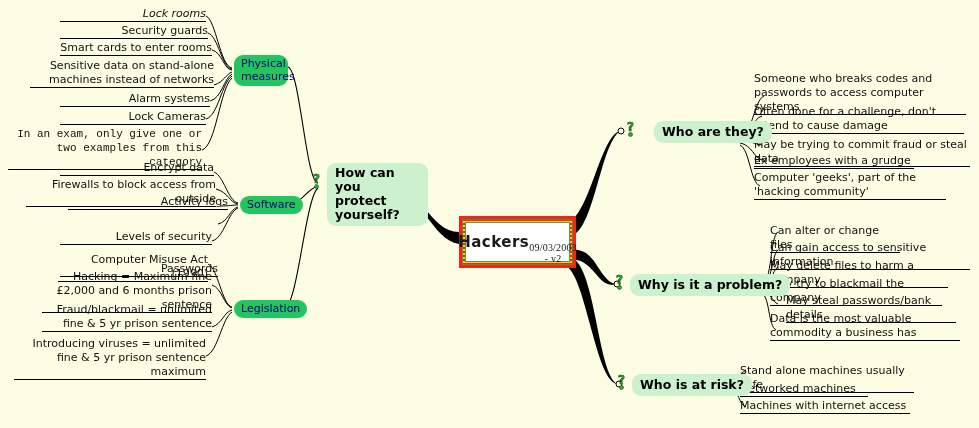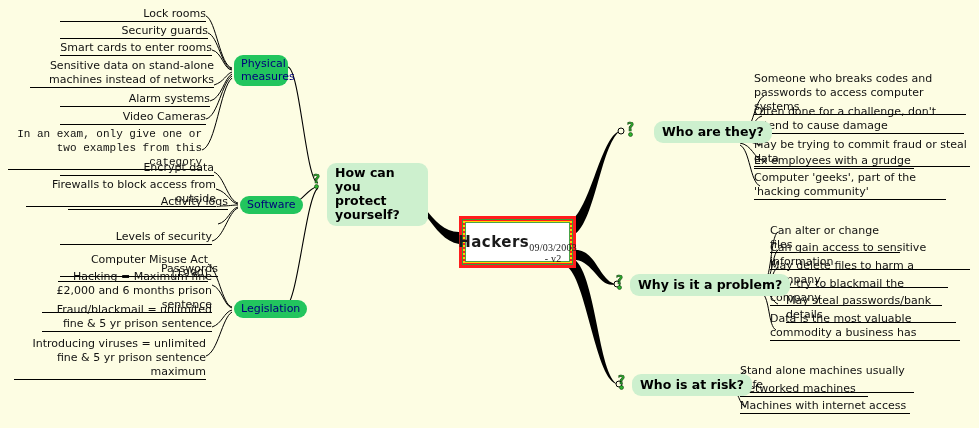--- a/index.html
+++ b/index.html
@@ -161,26 +161,26 @@
   </svg>
   <div class="pill green two-line" style="left:327px; top:163px; width:101px;">
     <span>How can you</span><br>
     <span>protect yourself?</span>
   </div>
 
   <div class="pill blue two-line" style="left:234px; top:55px; width:54px;">
     <span>Physical</span><br>
     <span>measures</span>
   </div>
-  <div class="leaf r" style="left:60px; top:7px; width:146px;">Lock rooms</div>
+  <div class="leaf r" style="left:60px; top:7px; width:146px;font-style:italic;">Lock rooms</div>
   <div class="leaf r" style="left:60px; top:24px; width:148px;">Security guards</div>
   <div class="leaf r" style="left:60px; top:41px; width:152px;">Smart cards to enter rooms</div>
   <div class="leaf r" style="left:30px; top:59px; width:184px;">Sensitive data on stand-alone machines instead of networks</div>
   <div class="leaf r" style="left:60px; top:92px; width:150px;">Alarm systems</div>
-  <div class="leaf r" style="left:60px; top:110px; width:146px;">Video Cameras</div>
+  <div class="leaf r" style="left:60px; top:110px; width:146px;">Lock Cameras</div>
   <div class="leaf r" style="left:8px; top:127px; width:194px;font-family:Liberation Mono, monospace;">In an exam, only give one or two examples from this category</div>
 
   <div class="pill blue" style="left:240px; top:196px;">
     <span>Software</span>
   </div>
   <div class="leaf r" style="left:60px; top:161px; width:154px;">Encrypt data</div>
   <div class="leaf r" style="left:26px; top:178px; width:190px;">Firewalls to block access from outside</div>
   <div class="leaf r" style="left:68px; top:195px; width:160px;">Activity logs</div>
   <div class="leaf r" style="left:60px; top:215px; width:158px;margin-top:47px;">Passwords</div>
   <div class="leaf r" style="left:60px; top:230px; width:152px;">Levels of security</div>

